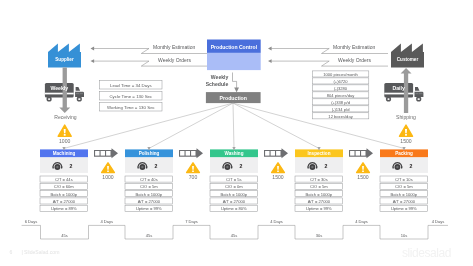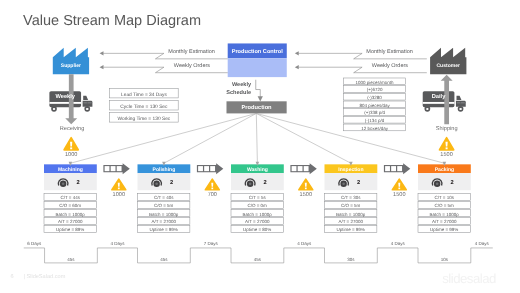--- a/index.html
+++ b/index.html
@@ -8,21 +8,20 @@
   #slide{position:relative;width:473px;height:266px;background:#fff;}
   #title{position:absolute;left:21px;top:11px;font-size:13.2px;color:#595959;}
   svg#gfx{position:absolute;left:0;top:0;width:473px;height:266px;}
   #overlay{position:absolute;left:0;top:0;width:473px;height:266px;}
   #overlay > div{position:absolute;white-space:nowrap;}
 </style>
 </head>
 <body>
 
 <div id="slide">
-  <div id="title">Value Stream Map Diagram</div>
   <svg id="gfx" viewBox="0 0 473 266">
       <path d="M 48 52.019999999999996 L 57.9 43.5 L 57.9 52.019999999999996 L 68.9 43.5 L 68.9 52.019999999999996 L 79.9 43.5 L 79.9 52.019999999999996 L 81 52.019999999999996 L 81 67.5 L 48 67.5 Z" fill="#3590d6"></path>
       <path d="M 391 52.019999999999996 L 400.9 43.5 L 400.9 52.019999999999996 L 411.9 43.5 L 411.9 52.019999999999996 L 422.9 43.5 L 422.9 52.019999999999996 L 424 52.019999999999996 L 424 67.5 L 391 67.5 Z" fill="#595959"></path>
       <rect x="207" y="39.5" width="53.7" height="13.4" fill="#4a6fdc"></rect>
       <rect x="207" y="52.9" width="53.7" height="17.200000000000003" fill="#aabdf7"></rect>
       <path d="M 93.8 48.5 L 149 48.5" fill="none" stroke="#8c8c8c" stroke-width="0.55"></path>
       <path d="M 149 48.5 L 141.3 53.5" fill="none" stroke="#8c8c8c" stroke-width="0.55"></path>
       <path d="M 141.3 53.5 L 207 53.5" fill="none" stroke="#8c8c8c" stroke-width="0.55"></path>
       <path d="M 90.5 48.5 L 94.1 46.6 L 94.1 50.4 Z" fill="#8c8c8c"></path>
       <path d="M 93.8 61.1 L 149 61.1" fill="none" stroke="#8c8c8c" stroke-width="0.55"></path>

